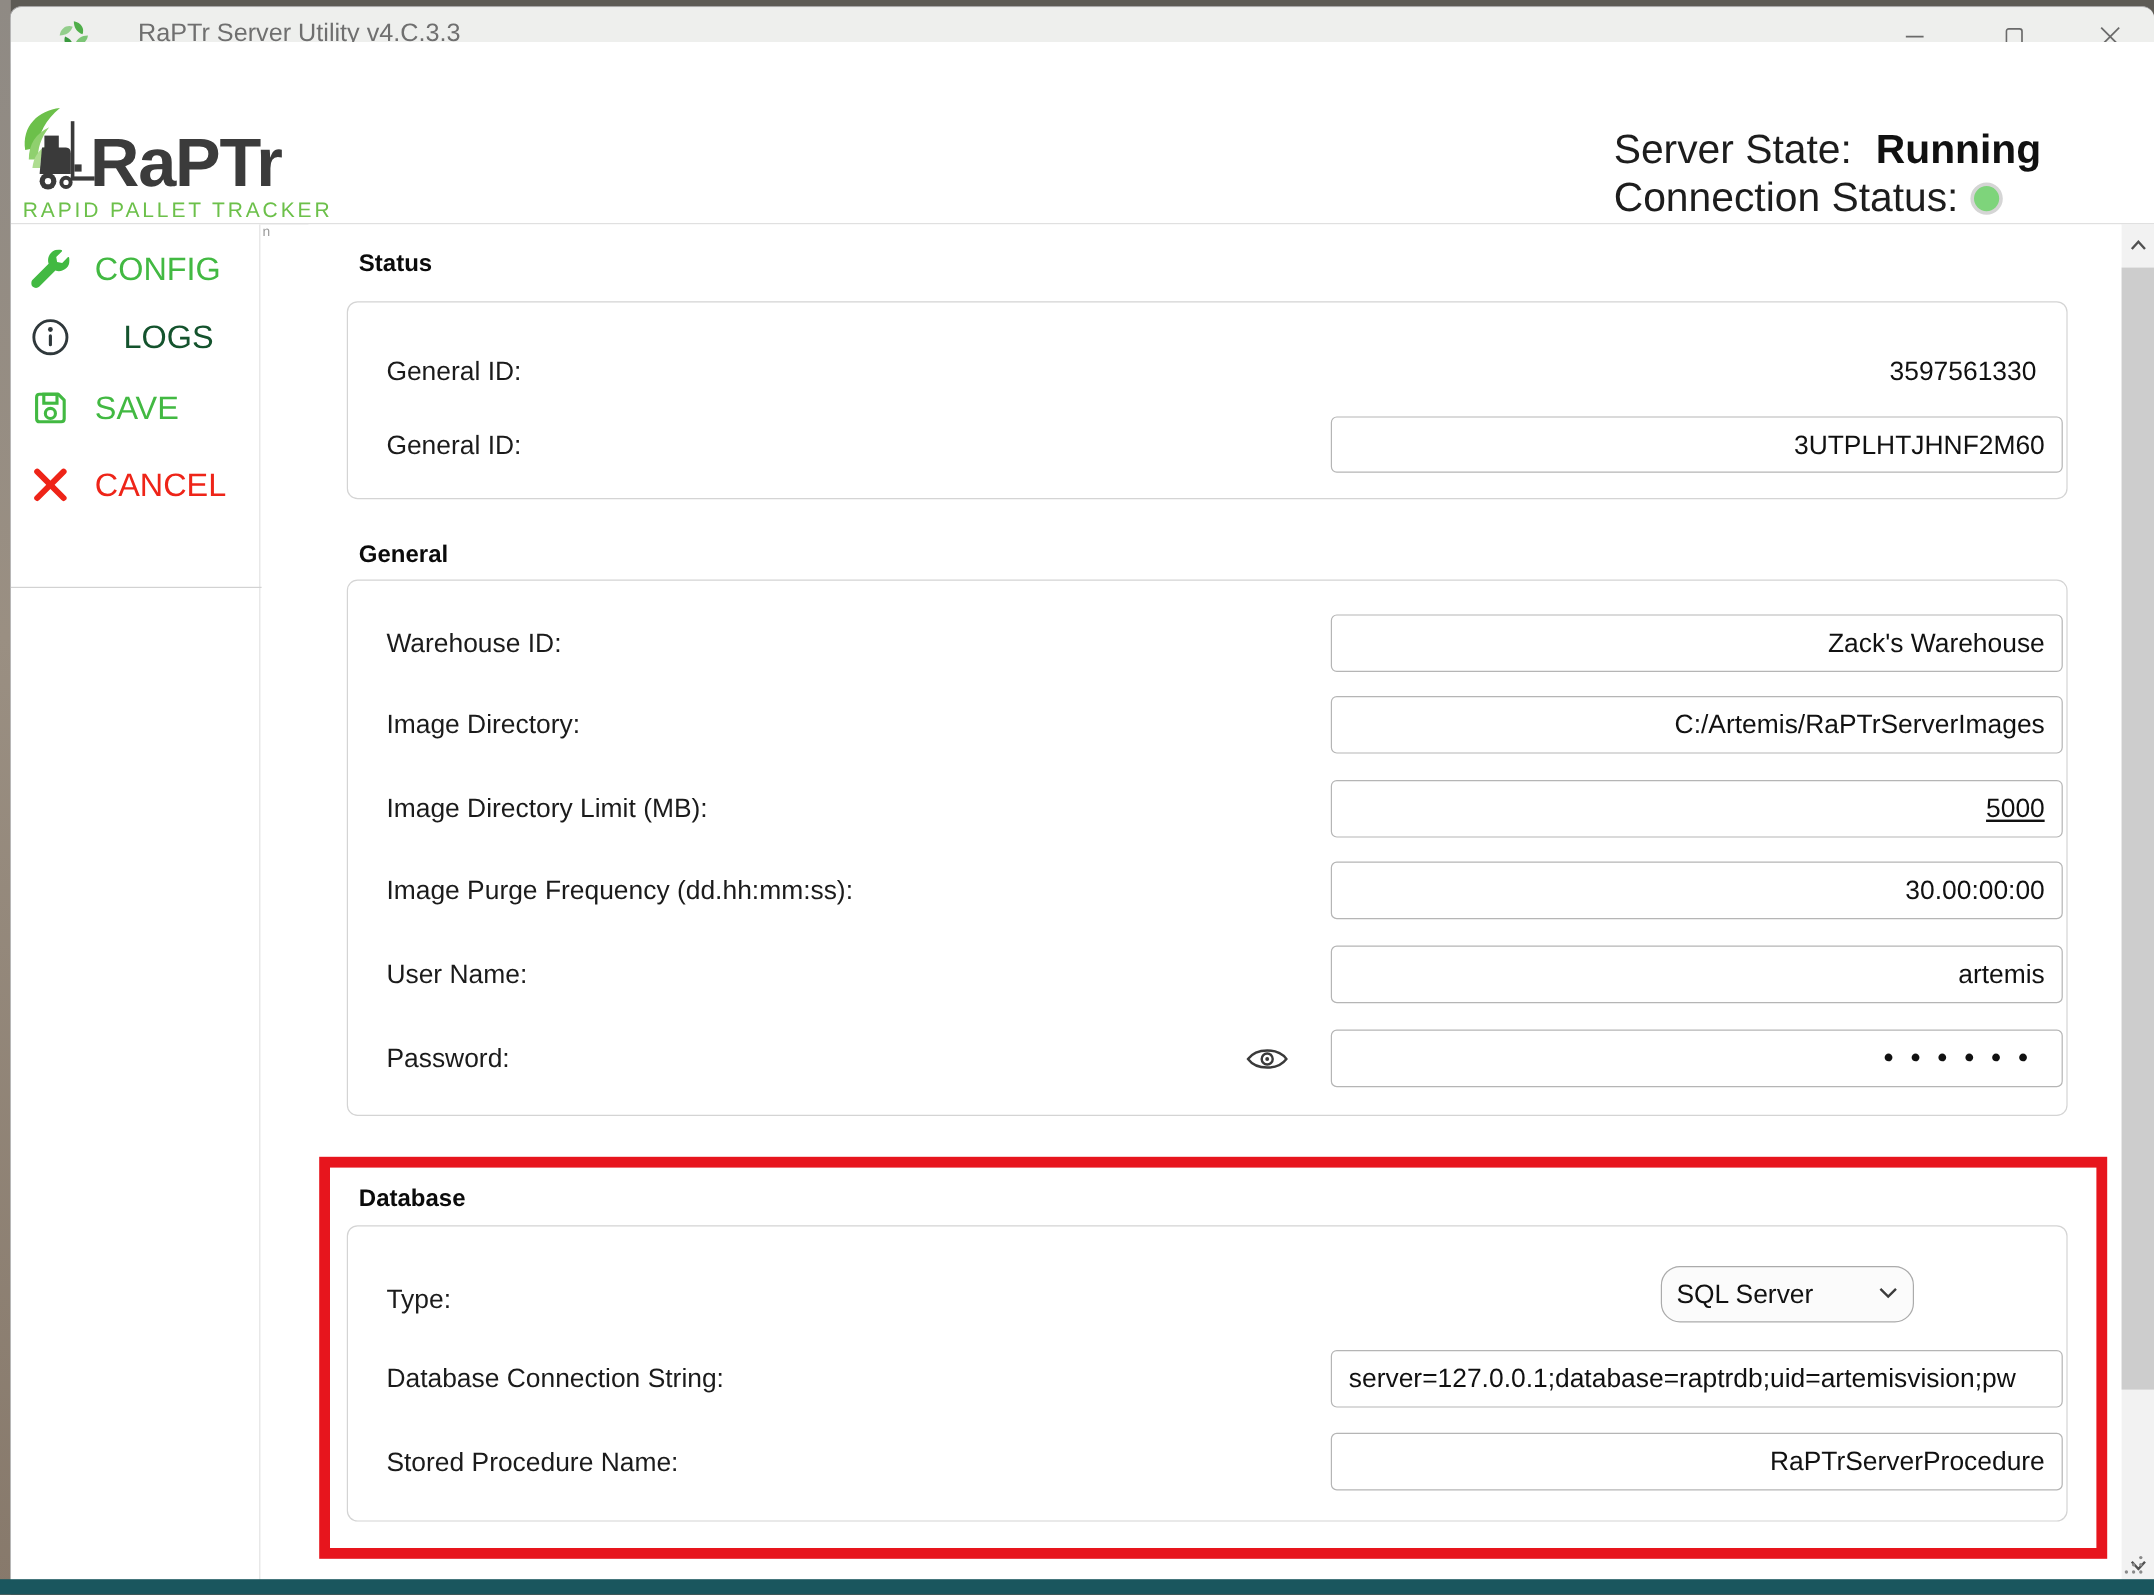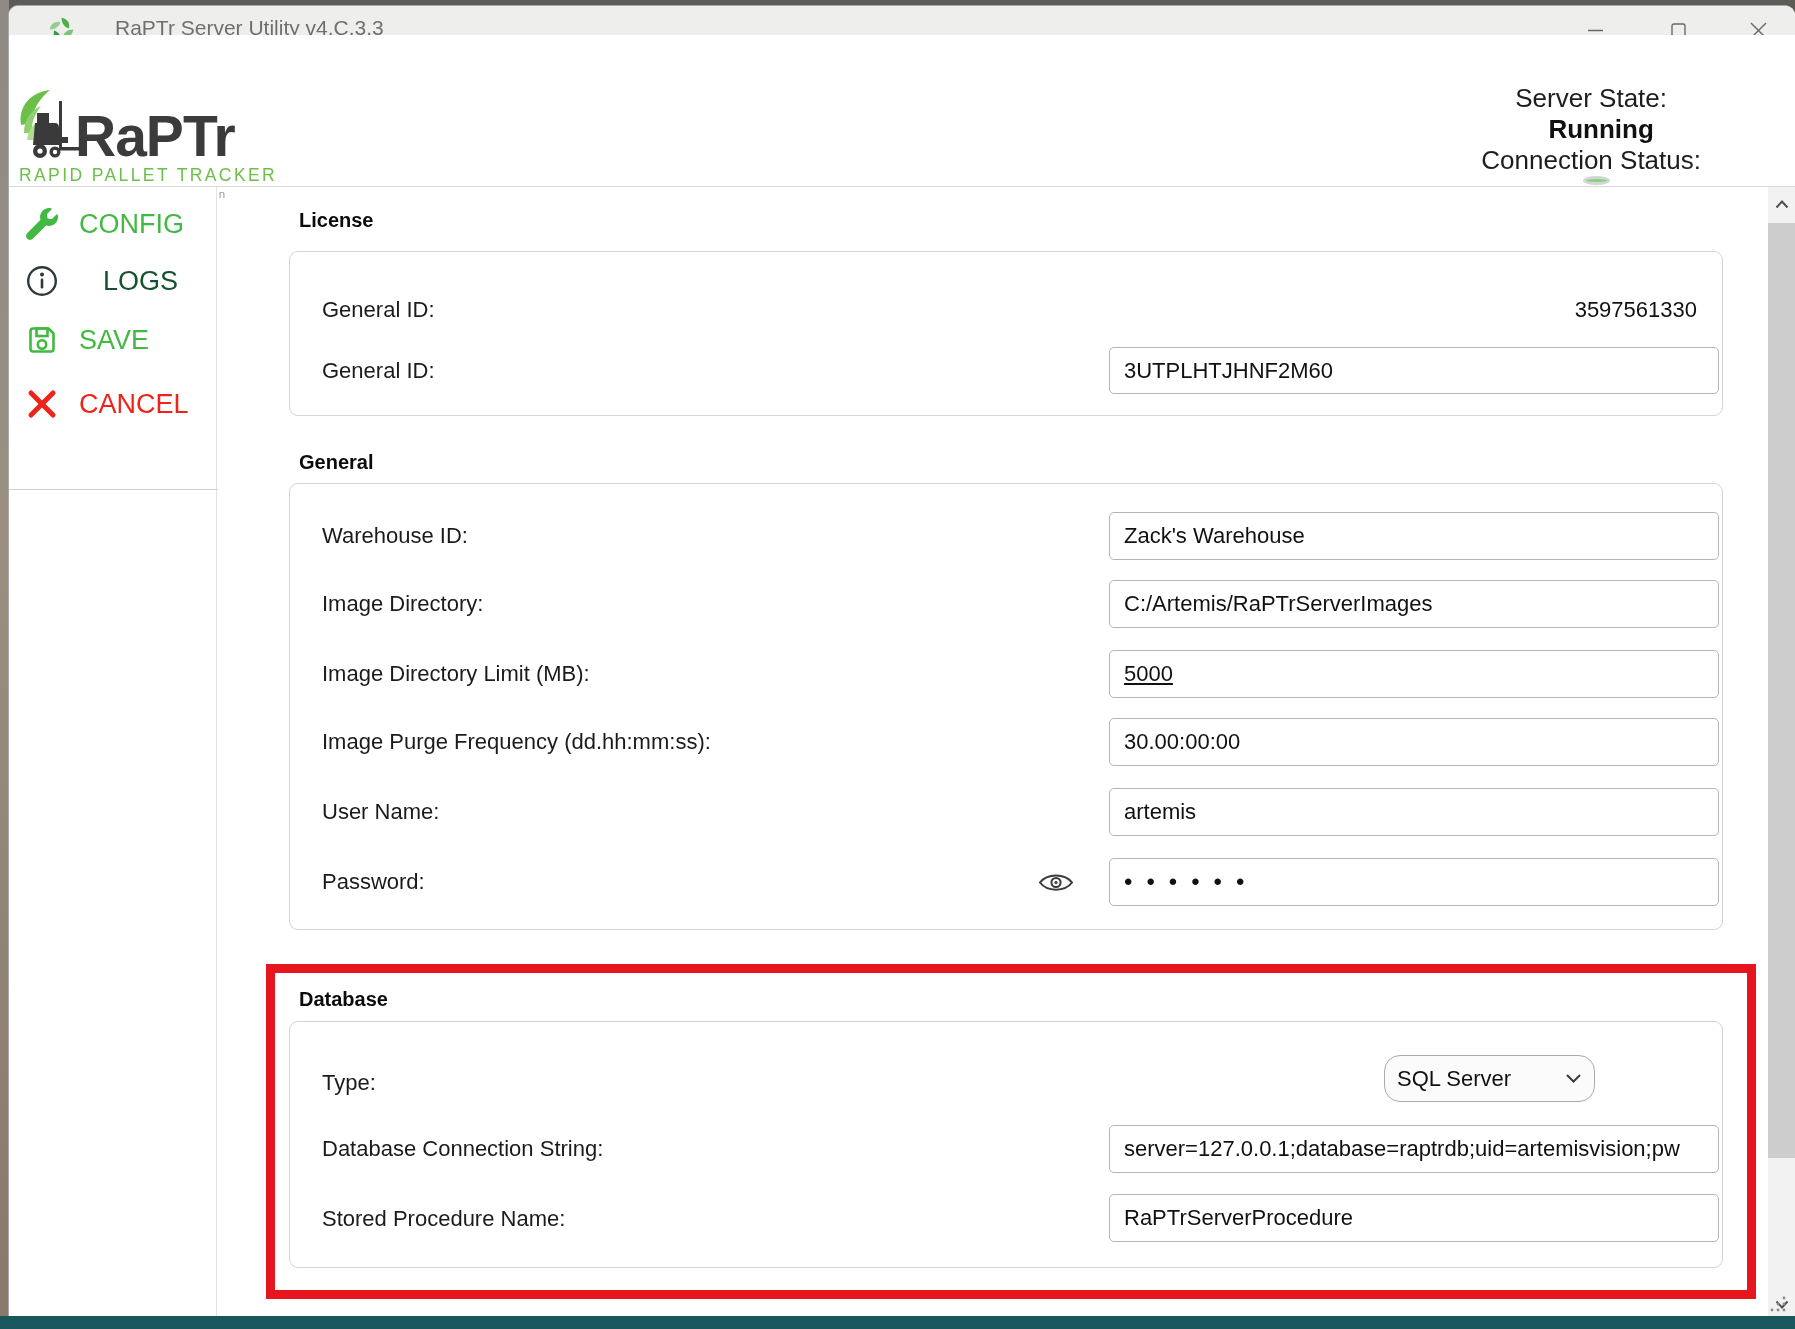--- a/index.html
+++ b/index.html
@@ -20,41 +20,41 @@
   .winbtn.min{left:1564px;} .winbtn.max{left:1646px;} .winbtn.cls{left:1726px;}
   
   .header{position:absolute;left:0;top:29px;width:1787px;height:133px;background:#fff;}
   .hdr-divider{position:absolute;left:0;top:180px;width:1787px;height:1px;background:#d9d9d9;}
   .logo{position:absolute;left:8px;top:50px;width:215px;height:122px;}
   .logo .truck{position:absolute;left:0;top:2px;}
   .logo .brand{position:absolute;left:58px;top:18px;font-size:57px;font-weight:700;color:#3b3b3b;letter-spacing:-1px;}
   .logo .tagline{position:absolute;left:2px;top:80px;width:212px;font-size:17.5px;letter-spacing:2.4px;color:#6cc04a;white-space:nowrap;}
   .logo .powered{position:absolute;left:2px;top:103px;width:208px;text-align:right;font-size:11.5px;letter-spacing:1.9px;color:#9b9b9b;white-space:nowrap;}
   .status{position:absolute;right:95px;top:70px;text-align:right;}
-  .status .line{height:40px;display:flex;align-items:center;justify-content:flex-end;font-size:26px;color:#1d1d1d;flex-direction:column;}
+  .status .line{height:40px;display:flex;align-items:center;justify-content:flex-start;font-size:34px;color:#1d1d1d;}
   .status .val{font-weight:700;margin-left:20px;color:#111;}
   .status .dot{width:27px;height:27px;border-radius:50%;background:#7ed47b;border:3px solid #d5d5d5;margin-left:10px;}
   
   .sidebar{position:absolute;left:0;top:181px;width:208px;height:1131px;background:#fff;border-right:1px solid #e3e3e3;}
   .side-item{position:absolute;left:0;width:246px;height:44px;display:flex;align-items:center;cursor:default;}
   .side-item .sicon{position:absolute;left:16px;width:34px;height:34px;display:flex;align-items:center;justify-content:center;}
   .side-item .slabel{position:absolute;left:70px;font-size:27px;}
   .side-item.green .slabel{color:#42b942;}
   .side-item.dark .slabel{color:#14532d;margin-left:24px;}
   .side-item.red .slabel{color:#ee2418;}
   .side-divider{position:absolute;left:0;top:302px;width:209px;height:1px;background:#d2d2d2;}
   
   .main{position:absolute;left:248px;top:181px;width:1511px;height:1131px;background:#fff;}
   .section-title{position:absolute;left:42px;font-size:20px;font-weight:700;color:#0b0b0b;}
   .card{position:absolute;left:32px;width:1434px;background:#fff;border:1px solid #d4d4d4;border-radius:9px;}
   .row-label{position:absolute;left:32px;font-size:22px;color:#1b1b1b;white-space:nowrap;transform:translateY(-50%);}
   .plain-value{position:absolute;right:25px;font-size:22px;color:#111;transform:translateY(-50%);}
   .tinput{position:absolute;left:819px;width:610px;height:48px;border:1px solid #b5b5b5;border-radius:5px;
           font-family:"Liberation Sans",sans-serif;font-size:22px;color:#111;background:#fff;
-          padding:0 14px;outline:none;}
+          padding:0 14px;text-align:right;outline:none;}
   .tinput.left{text-align:left;}
   .tinput.pw{letter-spacing:14px;font-size:24px;}
   .dropdown{position:absolute;left:1094px;width:211px;height:47px;border:1px solid #ababab;border-radius:16px;
             background:#fbfbfb;display:flex;align-items:center;padding:0 12px;}
   .dropdown .dtext{font-size:22px;color:#111;flex:1;text-align:left;}
   .redbox{position:absolute;left:9px;top:777px;width:1490px;height:335px;border:9px solid #e7151d;z-index:5;pointer-events:none;}
   .eye{position:absolute;left:746px;width:40px;height:30px;display:flex;align-items:center;justify-content:center;}
   
   .scrollbar{position:absolute;left:1759px;top:181px;width:28px;height:1131px;background:#f2f2f2;}
   .sb-btn{position:absolute;left:0;width:28px;height:34px;display:flex;align-items:center;justify-content:center;}
@@ -176,21 +176,21 @@
             <line x1="4" y1="4" x2="26" y2="26" stroke="#ee2418" stroke-width="5" stroke-linecap="round"></line>
             <line x1="26" y1="4" x2="4" y2="26" stroke="#ee2418" stroke-width="5" stroke-linecap="round"></line>
           </svg>
         </span>
         <span class="slabel">CANCEL</span>
       </div>
     </div>
 
     <div class="main">
 
-      <div class="section-title" style="top:22px;">License</div>
+      <div class="section-title" style="top:22px;">Status</div>
       <div class="card" style="top:64px;height:165px;">
         <span class="row-label" style="top:58px;">General ID:</span>
         <span class="plain-value" style="top:58px;">3597561330</span>
         <span class="row-label" style="top:119px;">General ID:</span>
         <input class="tinput" style="top: 95px; height: 47px;" value="3UTPLHTJHNF2M60">
       </div>
 
       <div class="section-title" style="top:264px;">General</div>
       <div class="card" style="top:296px;height:447px;">
         <span class="row-label" style="top:52px;">Warehouse ID:</span>

